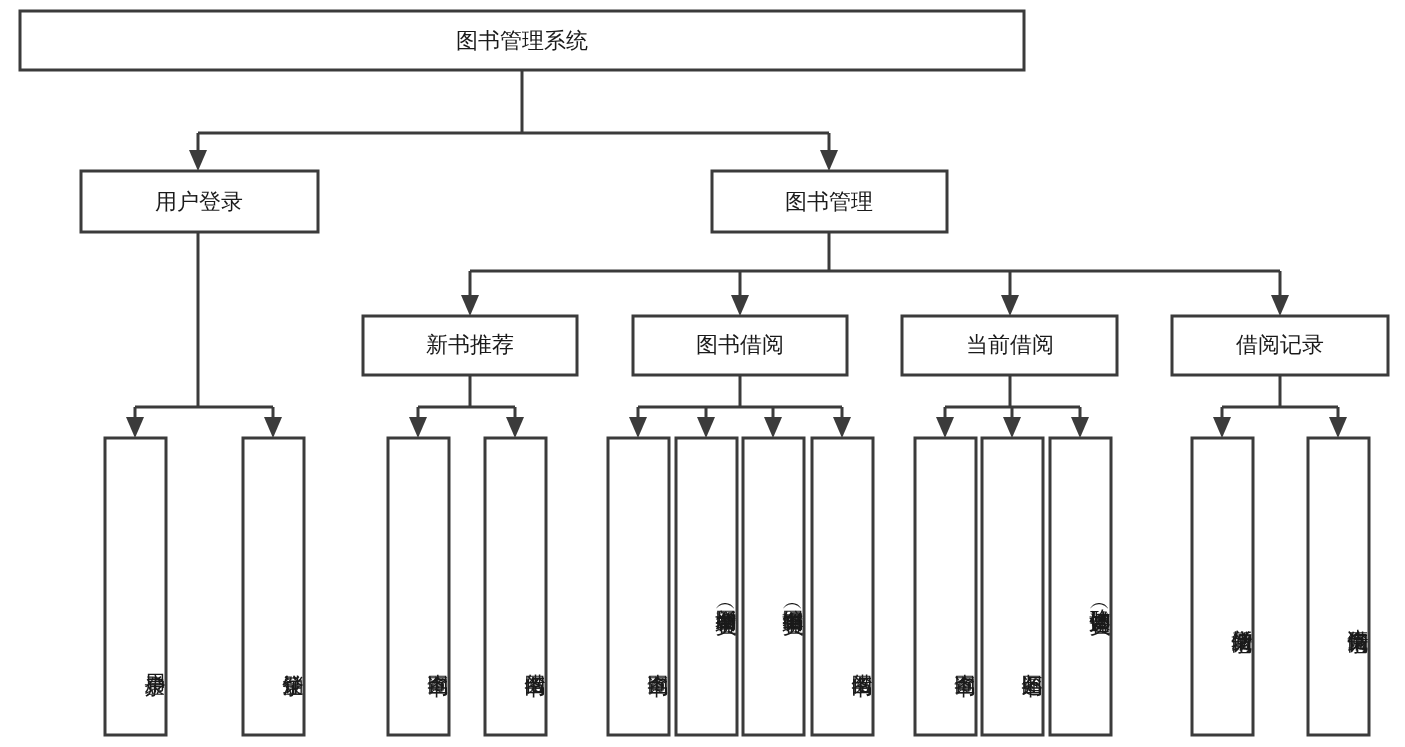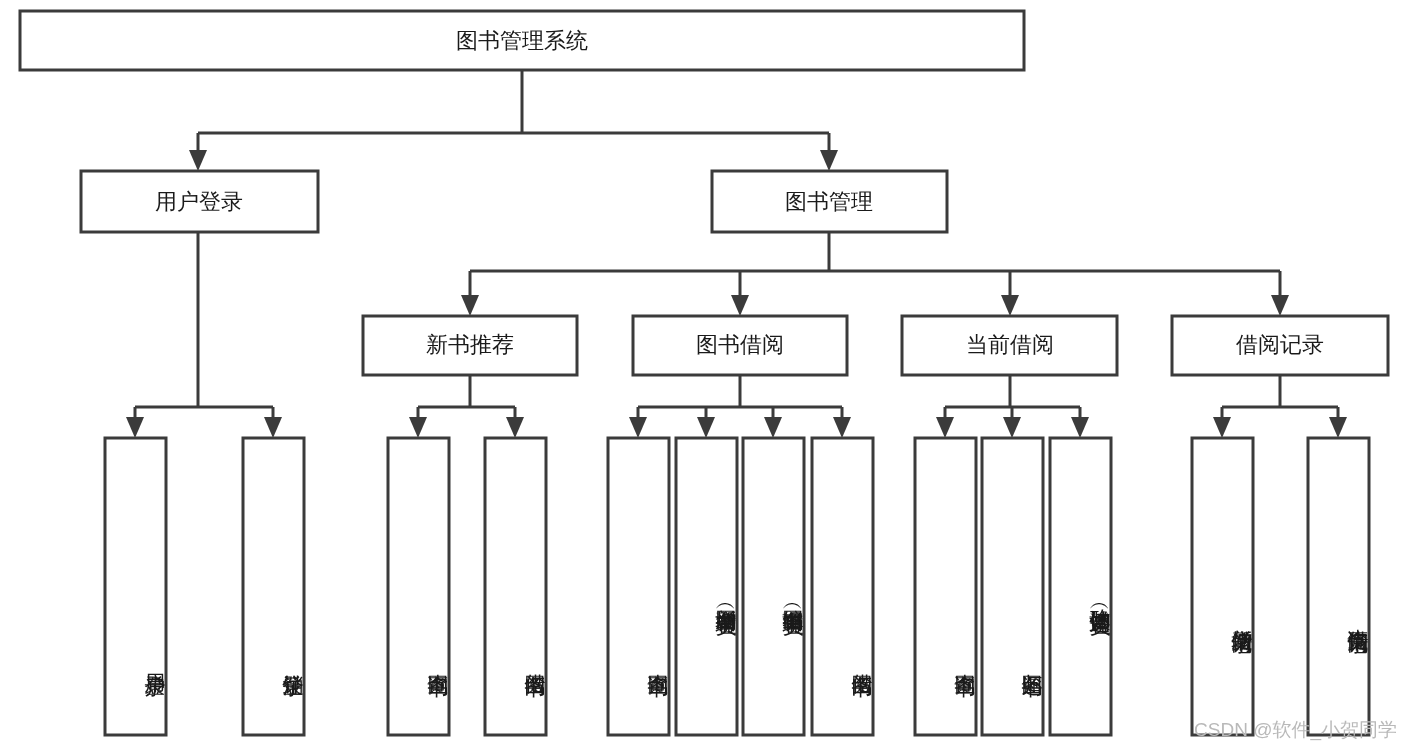--- a/index.html
+++ b/index.html
@@ -218,15 +218,14 @@
   <div class="leaf-label" style="left:743px; top:438px; width:61px; height:297px; padding-top:10px;">编辑图书（管理员）</div>
   <div class="leaf-label" style="left:812px; top:438px; width:61px; height:297px; padding-top:72px;">借阅图书</div>
 
   <div class="leaf-label" style="left:915px; top:438px; width:61px; height:297px; padding-top:72px;">查询图书</div>
   <div class="leaf-label" style="left:982px; top:438px; width:61px; height:297px; padding-top:72px;">归还图书</div>
   <div class="leaf-label" style="left:1050px; top:438px; width:61px; height:297px; padding-top:10px;">确认归还（管理员）</div>
 
   <div class="leaf-label" style="left:1192px; top:438px; width:61px; height:297px; padding-top:28px;">新增借阅记录</div>
   <div class="leaf-label" style="left:1308px; top:438px; width:61px; height:297px; padding-top:28px;">查询借阅记录</div>
 
-  <div class="watermark">CSDN @软件_小贺同学</div>
 
 </div>
 
 </body></html>

